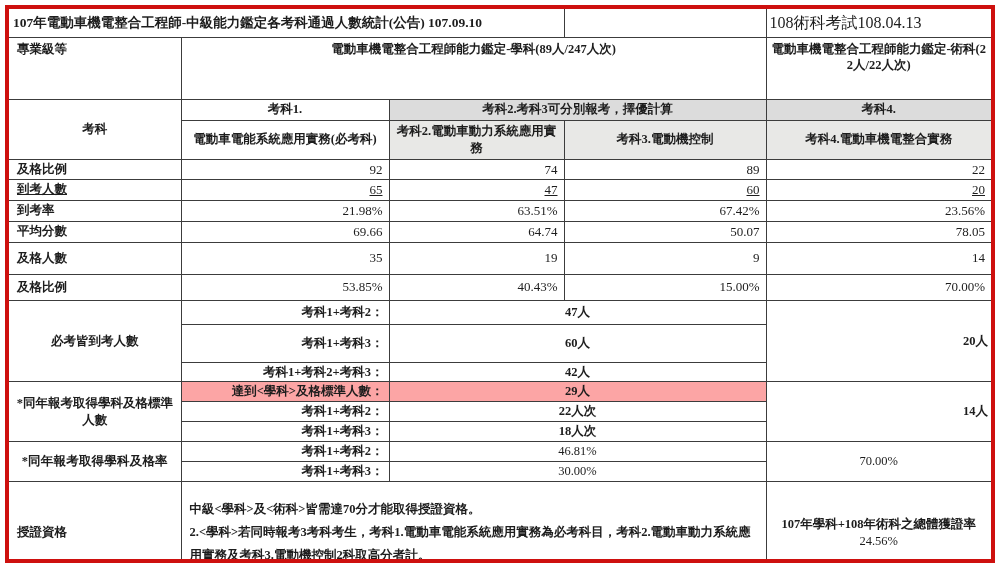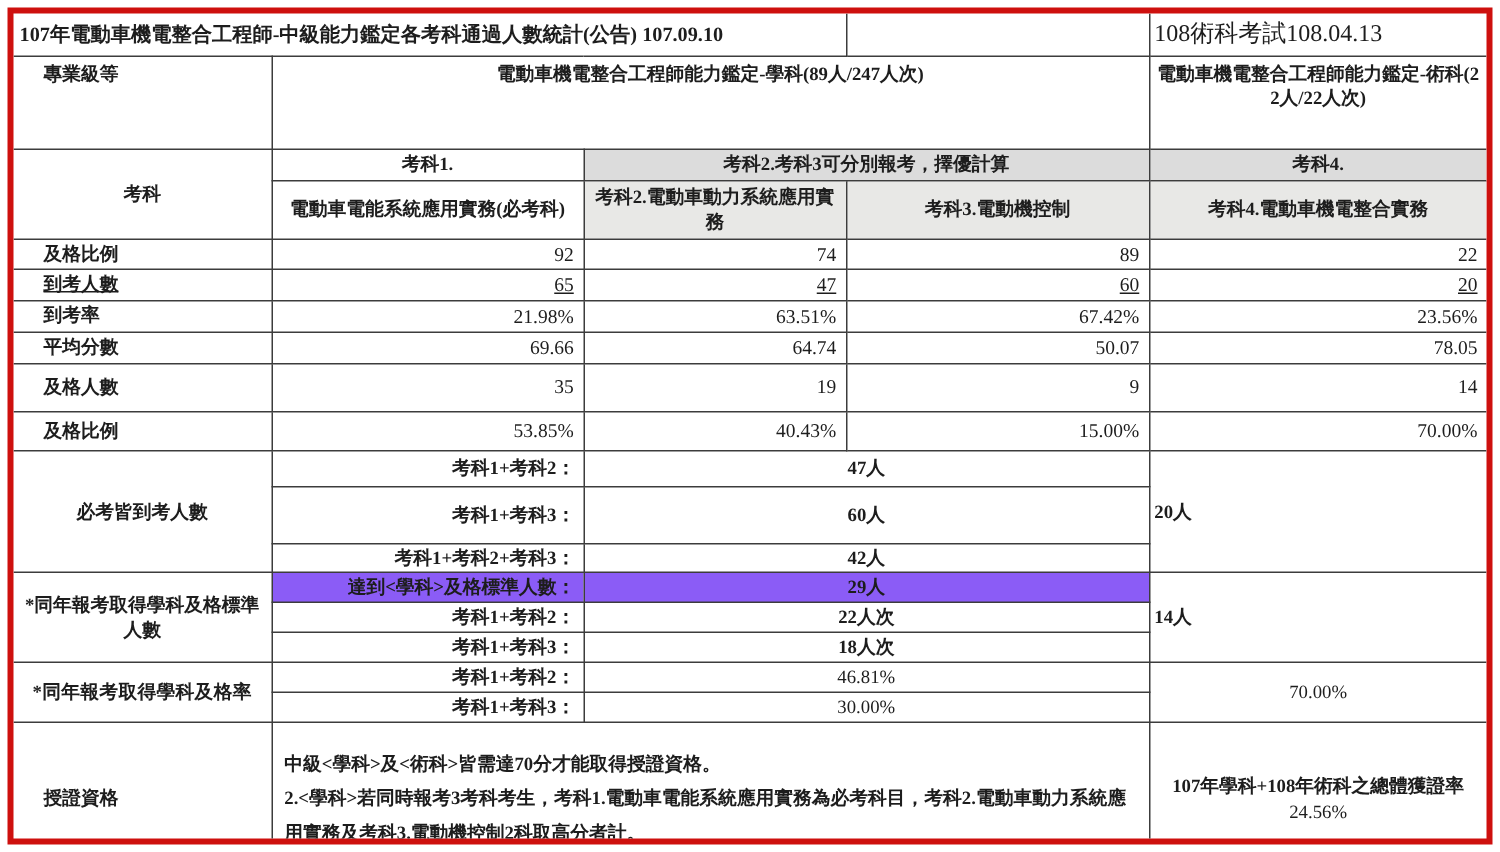--- a/index.html
+++ b/index.html
@@ -28,29 +28,29 @@
     line-height:1.35;
     overflow:hidden;
     vertical-align:middle;
     word-break:break-all;
   }
   .b{font-weight:bold;}
   .title-cell{font-size:13.5px;font-weight:bold;text-align:left;padding-left:4px;}
   .date-cell{font-size:16px;font-weight:normal;text-align:left;}
   .top-align{vertical-align:top;padding-top:3px;}
   .ctr{text-align:center;}
-  .lft{text-align:left;padding-left:20px;}
+  .lft{text-align:left;padding-left:8px;}
   .num{text-align:right;padding-right:6px;font-size:13px;}
   .sublabel{text-align:right;padding-right:5px;font-weight:bold;}
   .val{text-align:center;font-weight:bold;}
   .gray1{background:#dcdcdc;}
   .gray2{background:#e8e8e6;}
-  .green{background:#8b5cf6;}
+  .green{background:#fca5a5;}
   .cert-text{font-size:12.5px;line-height:1.85;text-align:left;padding:4px 8px;vertical-align:middle;}
-  .k4-merge{text-align:left;font-weight:bold;}
+  .k4-merge{text-align:right;font-weight:bold;}
   .small-gap{letter-spacing:0.2px;}
   
   .r1{height:28px;}  .r2{height:62px;}  .r3{height:21px;}  .r4{height:39px;}
   .r5{height:20px;}  .r6{height:20px;text-decoration:underline;}  .r7{height:21px;}  .r8{height:21px;}
   .r9{height:32px;}  .r10{height:26px;} .r11{height:24px;} .r12{height:38px;}
   .r13{height:18px;} .r14{height:18px;} .r15{height:18px;} .r16{height:18px;}
   .r17{height:18px;} .r18{height:18px;} .r19{height:102px;}
 </style>
 </head>
 <body>

